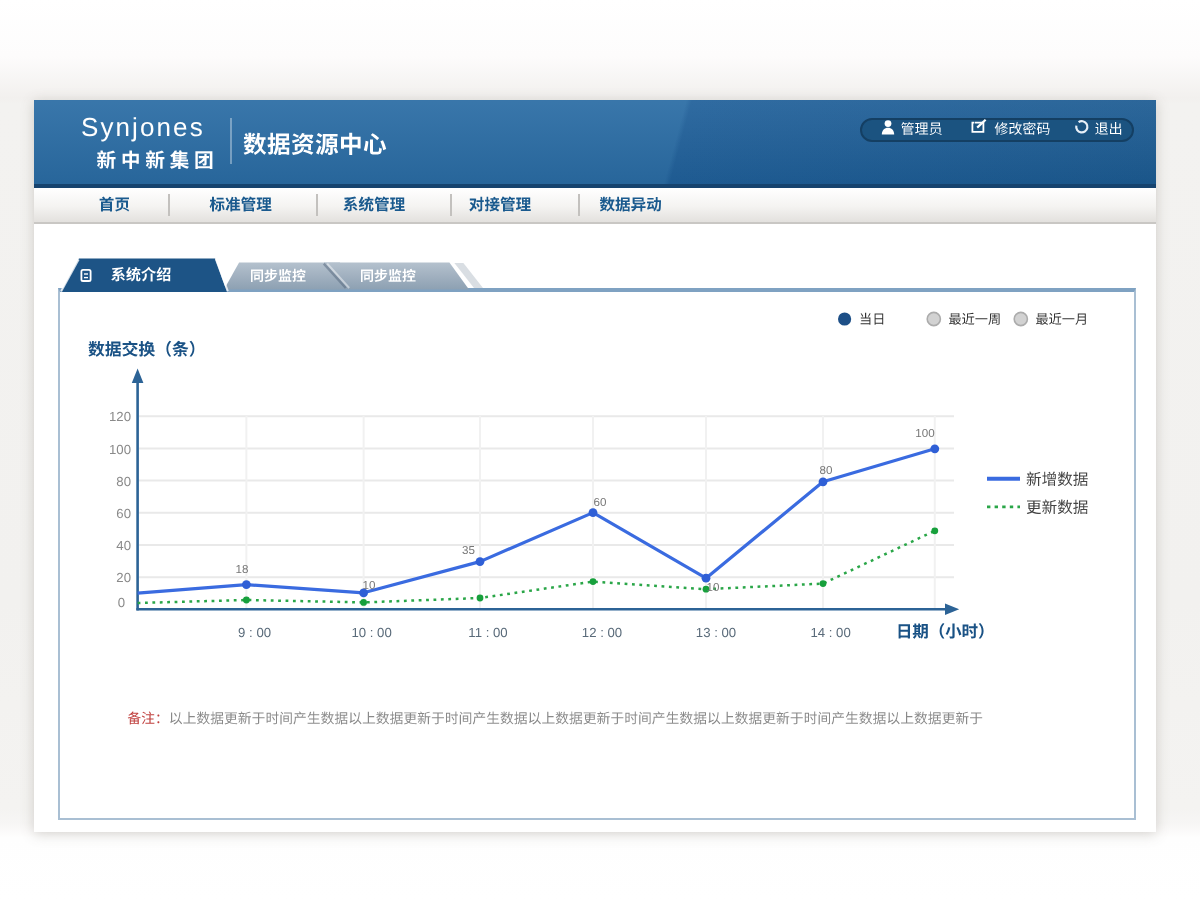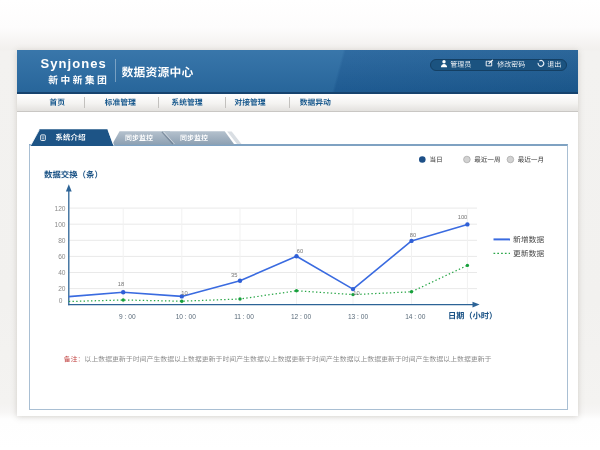--- a/index.html
+++ b/index.html
@@ -5,21 +5,21 @@
 body { font-family:"Liberation Sans", sans-serif; background:#fff; position:relative; }
 .bgband { position:absolute; left:0; top:0; width:600px; height:450px;
   background:linear-gradient(180deg,#ffffff 0px,#fdfcfc 28px,#f2f0ee 49px,#f3f2f0 52px,#f2f1ef 300px,#f4f3f1 404px,#f7f6f5 412px,#fefefe 419px,#ffffff 450px); }
 .page { position:absolute; left:17px; top:50px; width:561px; height:366px; background:#fff;
   box-shadow:0 1px 6px rgba(100,90,80,0.25); }
 .hdr { position:absolute; left:0; top:0; width:561px; height:42px;
   background:linear-gradient(105deg,#2A6CA4 0%,#2A6CA4 57%,#20609A 57.5%,#1C5B92 100%); }
 .hdr::after { content:""; position:absolute; left:0; top:0; width:100%; height:100%;
   background:linear-gradient(180deg,rgba(255,255,255,0.07),rgba(0,0,0,0.06)); }
 .hdrline { position:absolute; left:0; top:42px; width:561px; height:1.6px; background:#16436E; }
-.logo { position:absolute; left:23.5px; top:5.6px; color:#fff; font-weight:bold; font-size:13px; letter-spacing:1.05px; z-index:2;}
+.logo { position:absolute; left:23.5px; top:5.6px; color:#fff; font-weight:normal; font-size:13px; letter-spacing:1.05px; z-index:2;}
 .hdiv { position:absolute; left:98px; top:9px; width:1px; height:23px; background:rgba(255,255,255,0.35); z-index:2;}
 .pill { position:absolute; left:413.4px; top:8.9px; width:137px; height:11.8px; border-radius:6px;
   background:#1B5380; border:1px solid #143F63; z-index:2; }
 .nav { position:absolute; left:0; top:43.6px; width:561px; height:18px;
   background:linear-gradient(180deg,#ffffff 0%,#f4f3f1 55%,#e3e1de 100%); border-bottom:1px solid #c9c7c4; }
 .nsep { position:absolute; top:3.5px; width:1px; height:11px; background:#c3c1be; }
 .panel { position:absolute; left:11.5px; top:93.6px; width:539px; height:266.5px; background:#fff;
   border:1px solid #A9BFD3; border-top:2px solid #7FA2C2; }
 .tab-act { position:absolute; left:13.5px; top:79.3px; width:83px; height:16.7px; background:#1D5486; z-index:3;
   border-radius:3px 2px 0 0;

